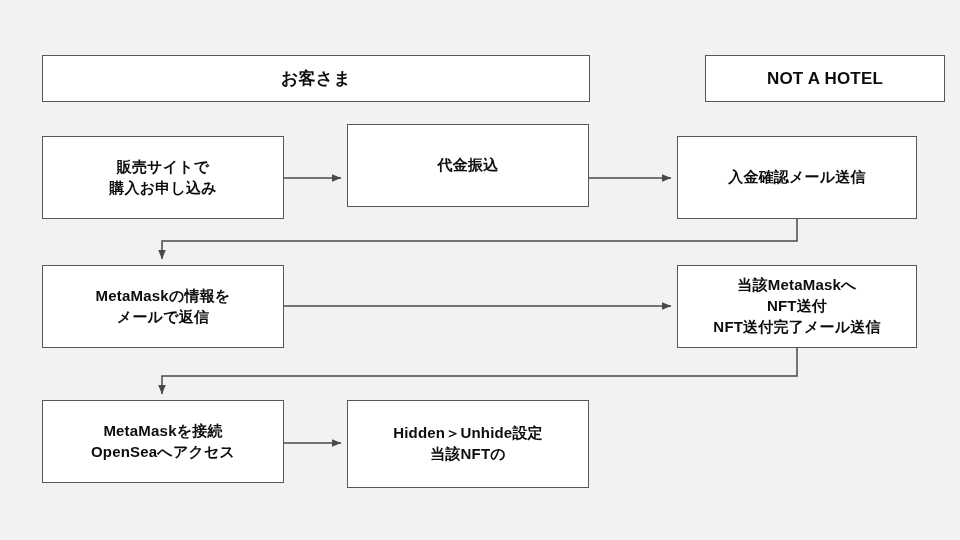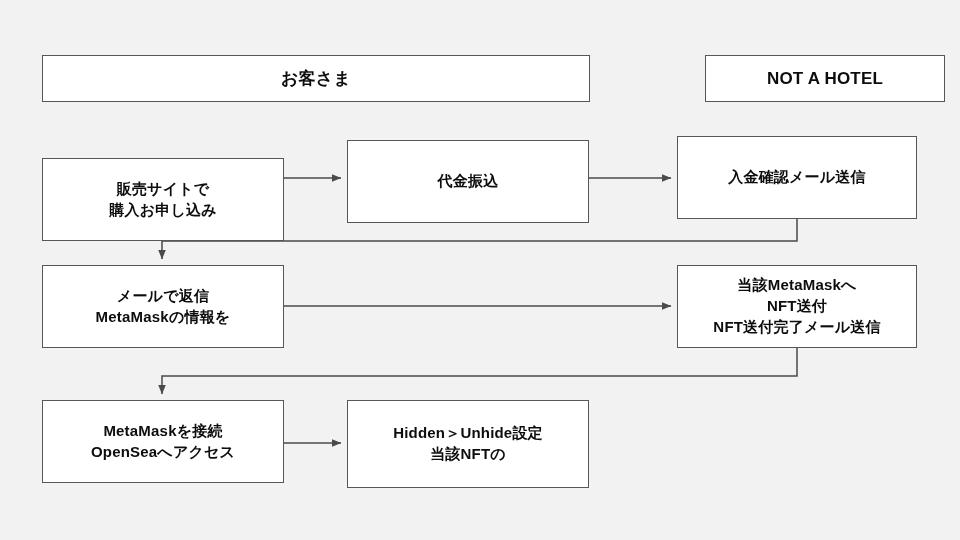--- a/index.html
+++ b/index.html
@@ -50,22 +50,22 @@
     display: block;
     white-space: nowrap;
   }
   
   .lane-header { font-size: 17px; }
   #lane-customer  { left: 42px;  top: 55px;  width: 548px; height: 47px; }
   #lane-nothotel  { left: 677px; top: 55px;  width: 240px; height: 47px; margin-left: 28px; }
 
   
   .step { font-size: 15px; }
-  #step-purchase  { left: 42px;  top: 136px; width: 242px; height: 83px; margin-top: 22px; }
-  #step-payment   { left: 347px; top: 140px; width: 242px; height: 83px; }
+  #step-purchase  { left: 42px;  top: 136px; width: 242px; height: 83px; }
+  #step-payment   { left: 347px; top: 124px; width: 242px; height: 83px; }
   #step-confirm   { left: 677px; top: 136px; width: 240px; height: 83px; }
 
   
   #step-metamask  { left: 42px;  top: 265px; width: 242px; height: 83px; }
   #step-sendnft   { left: 677px; top: 265px; width: 240px; height: 83px; }
 
   
   #step-opensea   { left: 42px;  top: 400px; width: 242px; height: 83px; }
   #step-unhide    { left: 347px; top: 400px; width: 242px; height: 88px; }
 </style>
@@ -120,22 +120,22 @@
   </div>
 
   <div class="node step" id="step-confirm">
     <span class="lines">
       <span class="line">入金確認メール送信</span>
     </span>
   </div>
 
   <div class="node step" id="step-metamask">
     <span class="lines">
+      <span class="line">MetaMaskの情報を</span>
       <span class="line">メールで返信</span>
-      <span class="line">MetaMaskの情報を</span>
     </span>
   </div>
 
   <div class="node step" id="step-sendnft">
     <span class="lines">
       <span class="line">当該MetaMaskへ</span>
       <span class="line">NFT送付</span>
       <span class="line">NFT送付完了メール送信</span>
     </span>
   </div>

